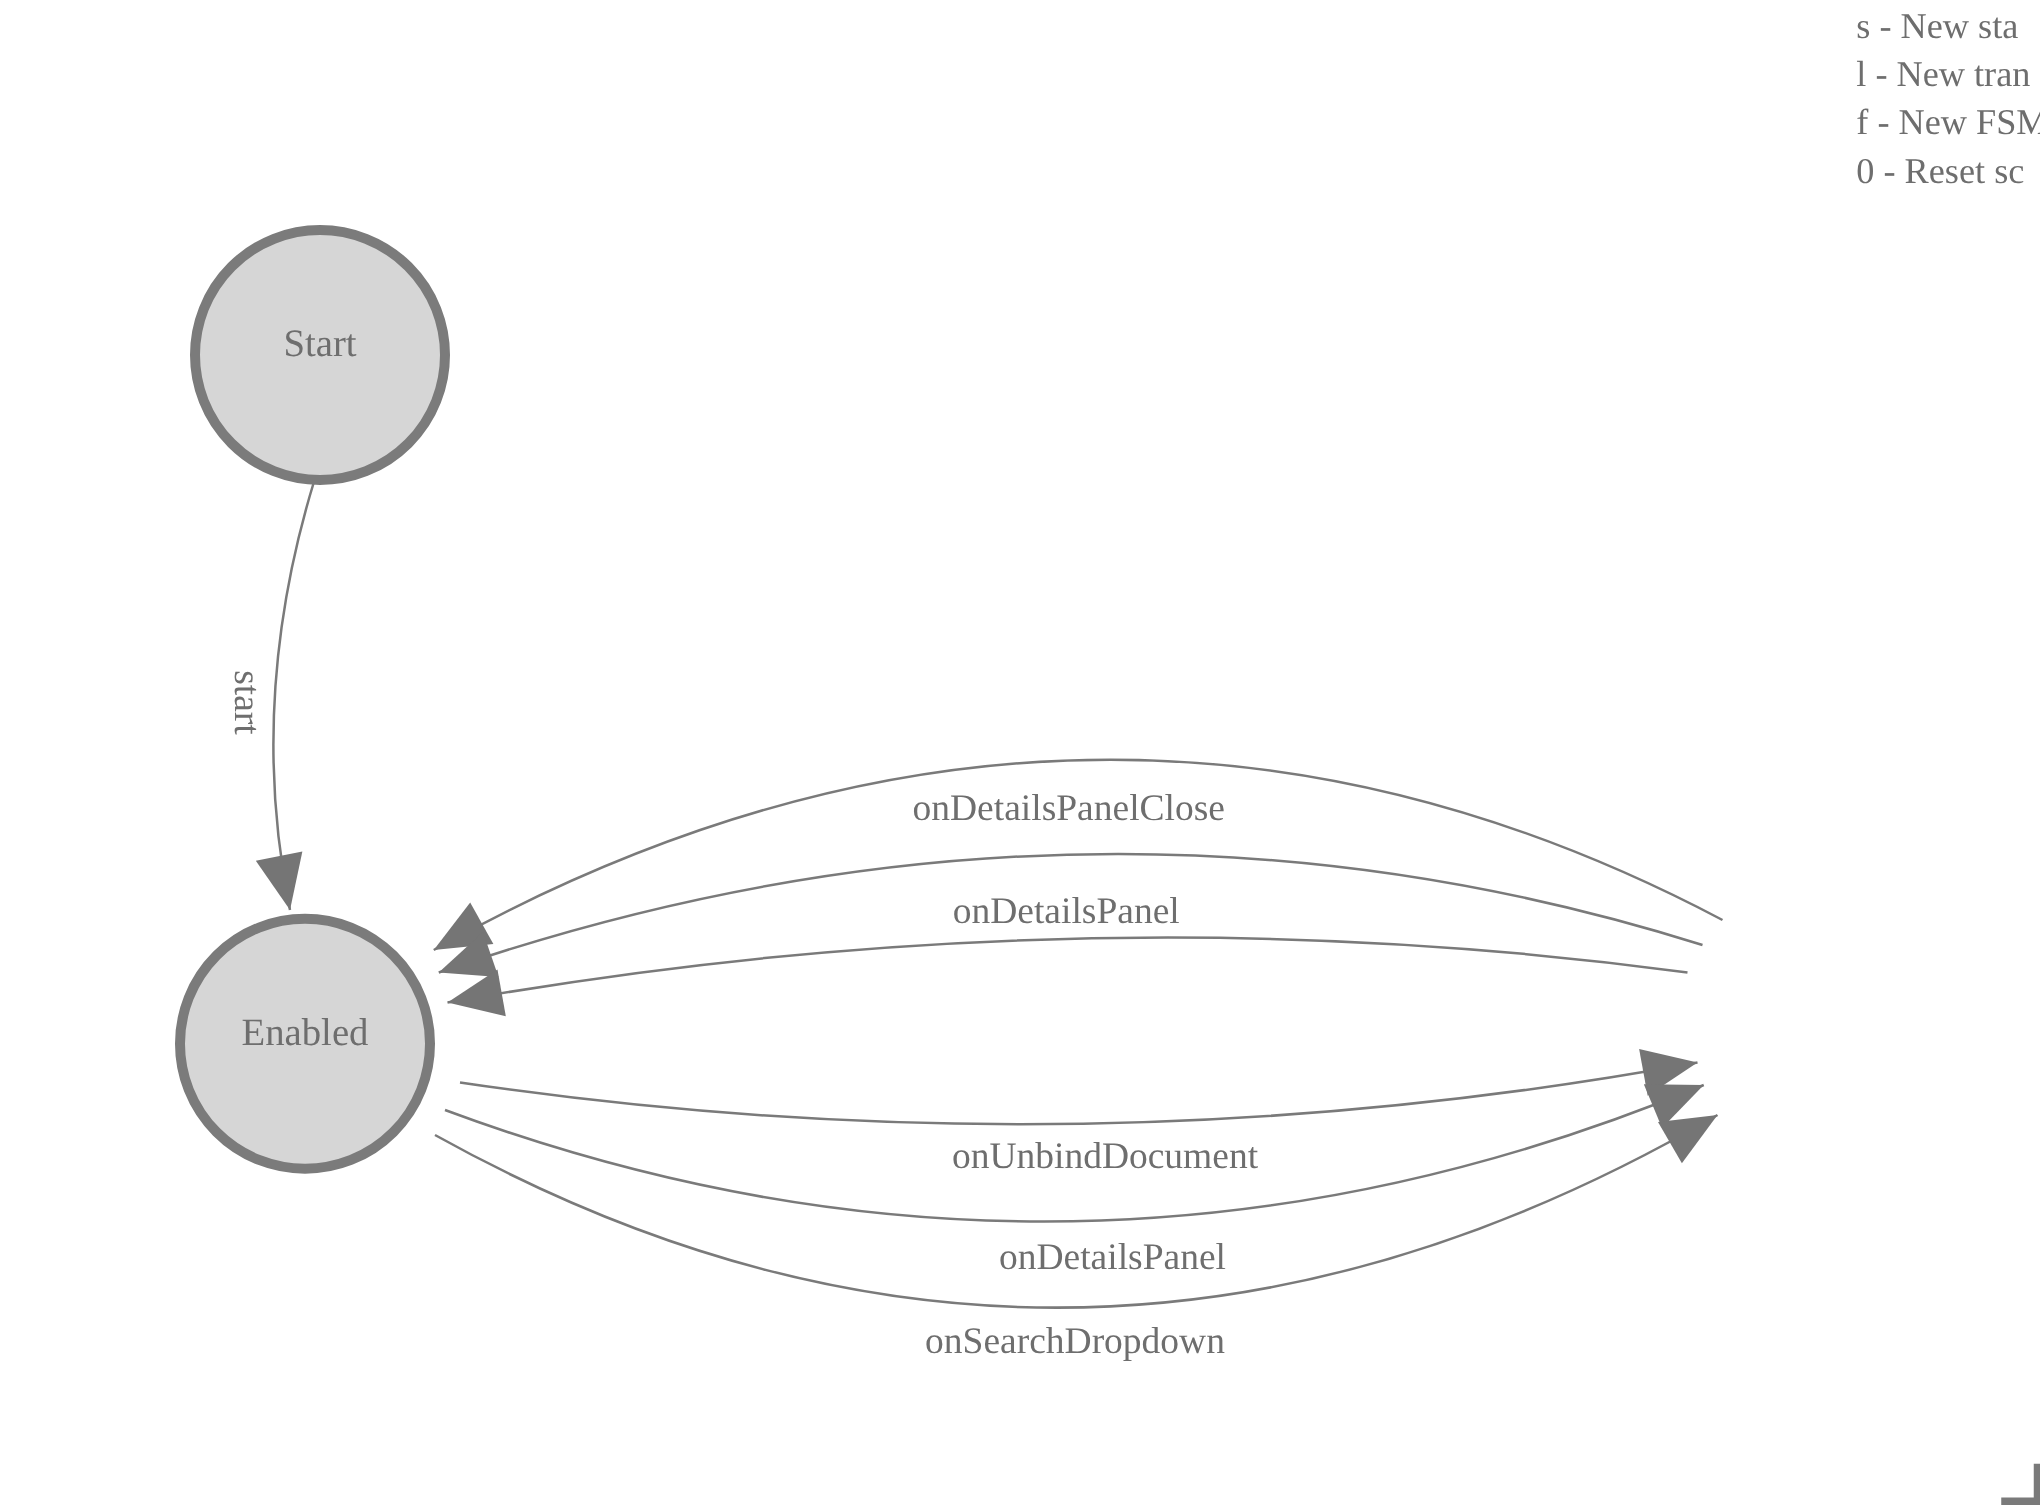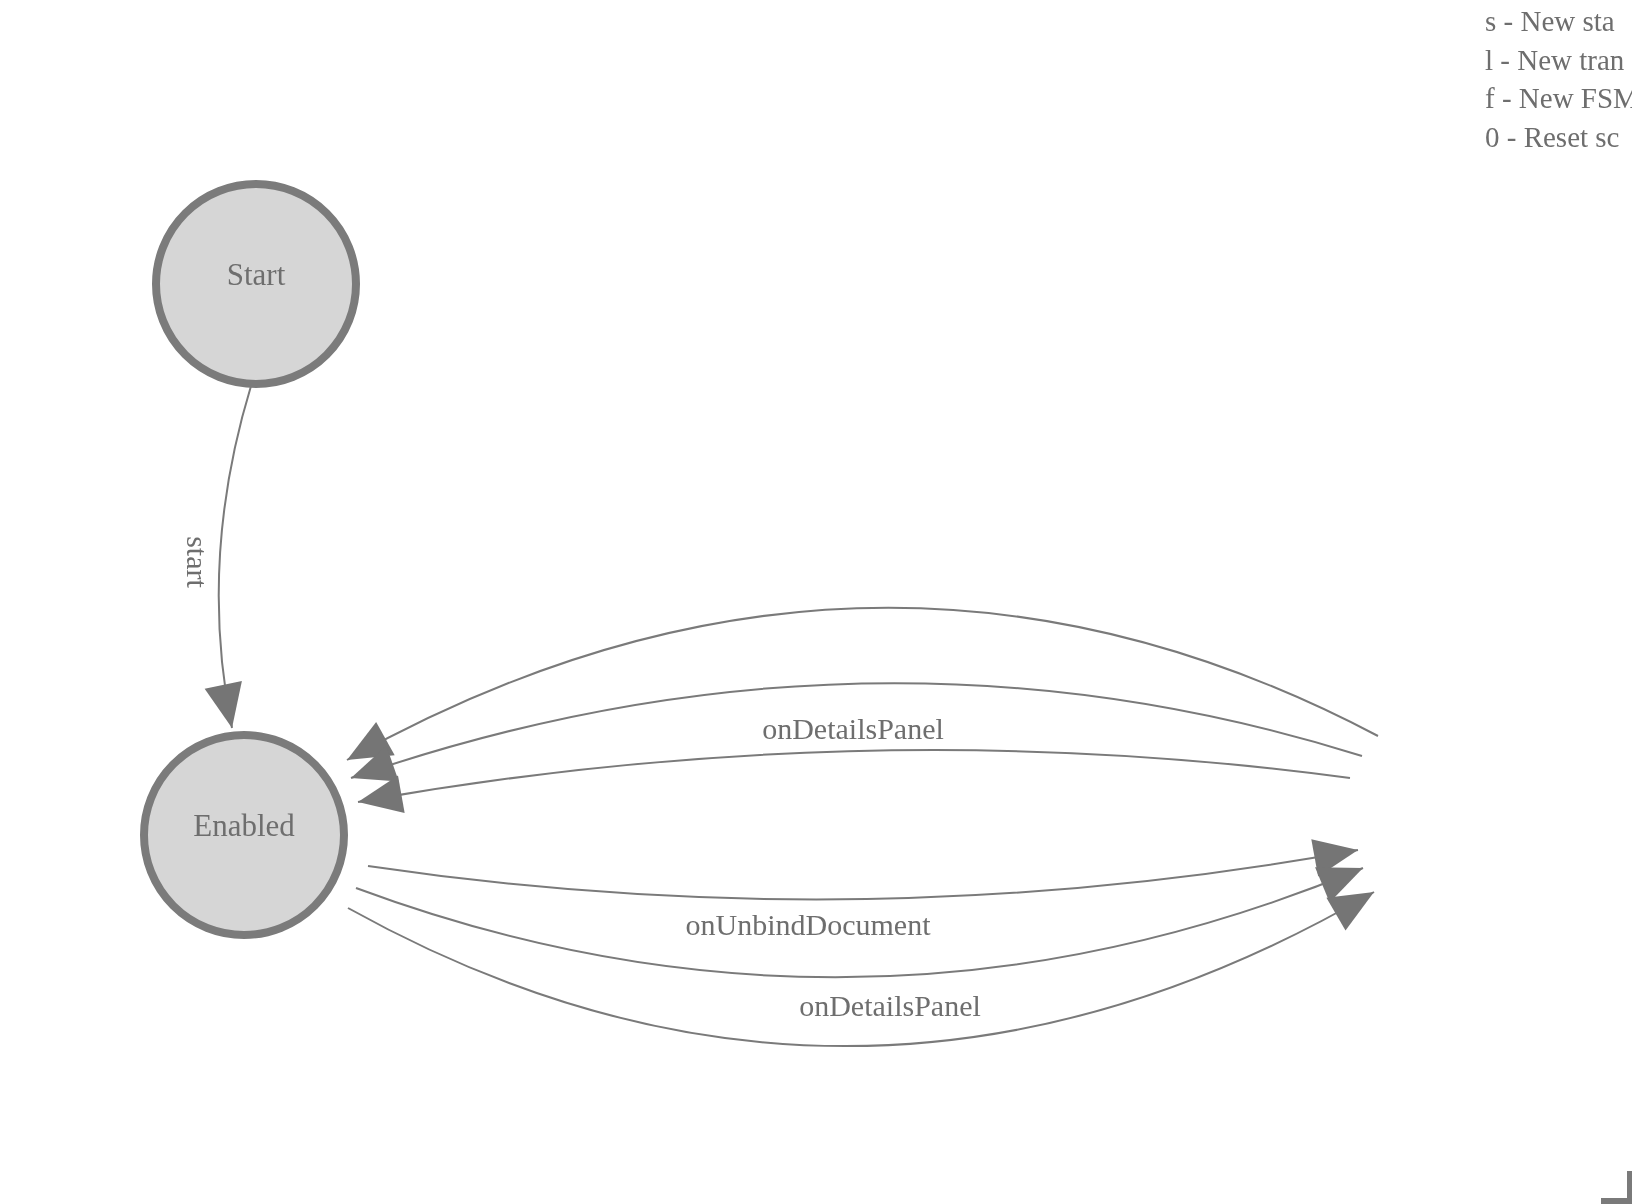--- a/index.html
+++ b/index.html
@@ -98,27 +98,29 @@
   </div>
 
   <div class="state" style="left:140px;top:731px;width:208px;height:208px">
     <span class="state-label">Enabled</span>
   </div>
 
 
   <div class="edge-label rot90" style="left:197px;top:562px">start</div>
 
 
+  <div class="edge-label" style="left:855px;top:647px">onDetailsPanelClose</div>
 
   <div class="edge-label" style="left:853px;top:729px">onDetailsPanel</div>
 
-  <div class="edge-label" style="left:808px;top:925px">onUnbindDocument</div>
+  <div class="edge-label" style="left:884px;top:925px">onUnbindDocument</div>
 
   <div class="edge-label" style="left:890px;top:1006px">onDetailsPanel</div>
 
+  <div class="edge-label" style="left:860px;top:1073px">onSearchDropdown</div>
 
   <div class="hints">
     <div>s - New sta</div>
     <div>l - New tran</div>
     <div>f - New FSM</div>
     <div>0 - Reset sc</div>
   </div>
 
 </div>
 

